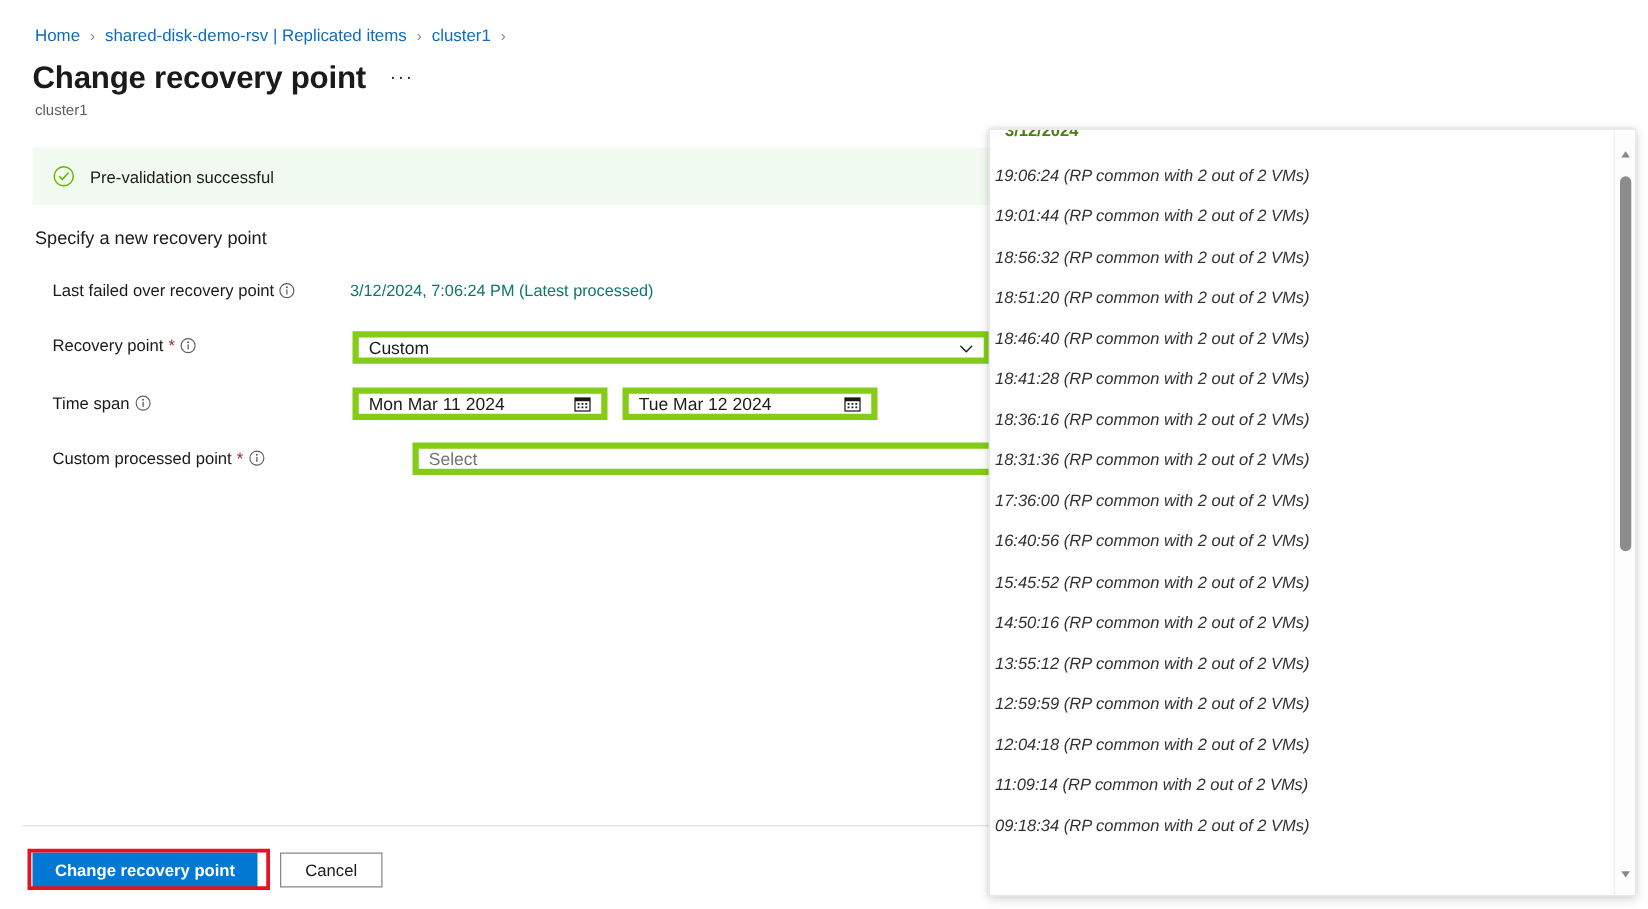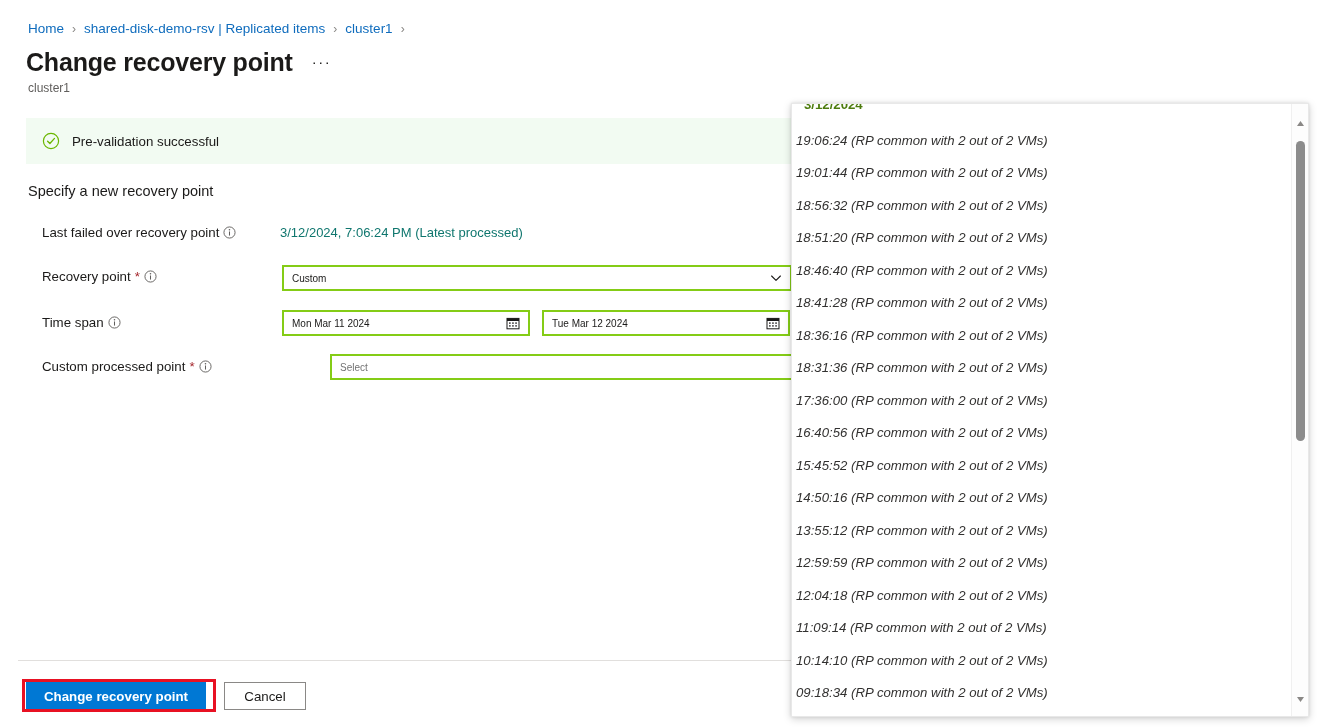--- a/index.html
+++ b/index.html
@@ -63,28 +63,28 @@
   }
   .req { color: #a4262c; font-size: 13.3px; }
   .info-icon { width: 13px; height: 13px; display: inline-block; cursor: pointer; }
   .static-val {
     position: absolute; left: 252px; top: 3px;
     font-size: 13px; color: #0f766e;
   }
 
   .ctl { position: absolute; left: 254px; }
   .field {
-    height: 26px; border: 2px solid #84cc16; background: #fff;
+    height: 26px; border: 5px solid #84cc16; background: #fff;
     display: flex; align-items: center; padding: 0 8px;
-    font-size: 10px; color: #1b1a19; cursor: pointer;
+    font-size: 14px; color: #1b1a19; cursor: pointer;
   }
   .field.placeholder-text { color: #737373; margin-left: 48px; }
   .field .val { flex: 1; overflow: hidden; white-space: nowrap; }
   .sel-wide { width: 510px; }
-  .date-field { width: 248px; }
+  .date-field { width: 204px; }
   .chev { width: 12px; height: 12px; flex: none; }
   .cal { width: 14px; height: 14px; flex: none; }
   .date-pair { display: flex; gap: 12px; }
 
   
   .footer-rule {
     position: absolute; left: 18px; top: 660px; width: 1282px; height: 1px;
     background: #e1dfdd;
   }
   .footer { position: absolute; left: 26px; top: 682px; display: flex; align-items: center; gap: 18px; }
@@ -308,21 +308,20 @@
           <div class="dd-item">18:36:16 (RP common with 2 out of 2 VMs)</div>
           <div class="dd-item">18:31:36 (RP common with 2 out of 2 VMs)</div>
           <div class="dd-item">17:36:00 (RP common with 2 out of 2 VMs)</div>
           <div class="dd-item">16:40:56 (RP common with 2 out of 2 VMs)</div>
           <div class="dd-item">15:45:52 (RP common with 2 out of 2 VMs)</div>
           <div class="dd-item">14:50:16 (RP common with 2 out of 2 VMs)</div>
           <div class="dd-item">13:55:12 (RP common with 2 out of 2 VMs)</div>
           <div class="dd-item">12:59:59 (RP common with 2 out of 2 VMs)</div>
           <div class="dd-item">12:04:18 (RP common with 2 out of 2 VMs)</div>
           <div class="dd-item">11:09:14 (RP common with 2 out of 2 VMs)</div>
-          <div class="dd-item">10:14:10 (RP common with 2 out of 2 VMs)</div>
           <div class="dd-item">09:18:34 (RP common with 2 out of 2 VMs)</div>
         </div>
     </div>
     <div class="dd-scroll">
       <div class="sb-arrow up">
         <svg viewBox="0 0 9 9">
             <path d="M4.5 2 L8 7 L1 7 Z" fill="#8a8886"></path>
           </svg>
       </div>
       <div class="sb-thumb"></div>

